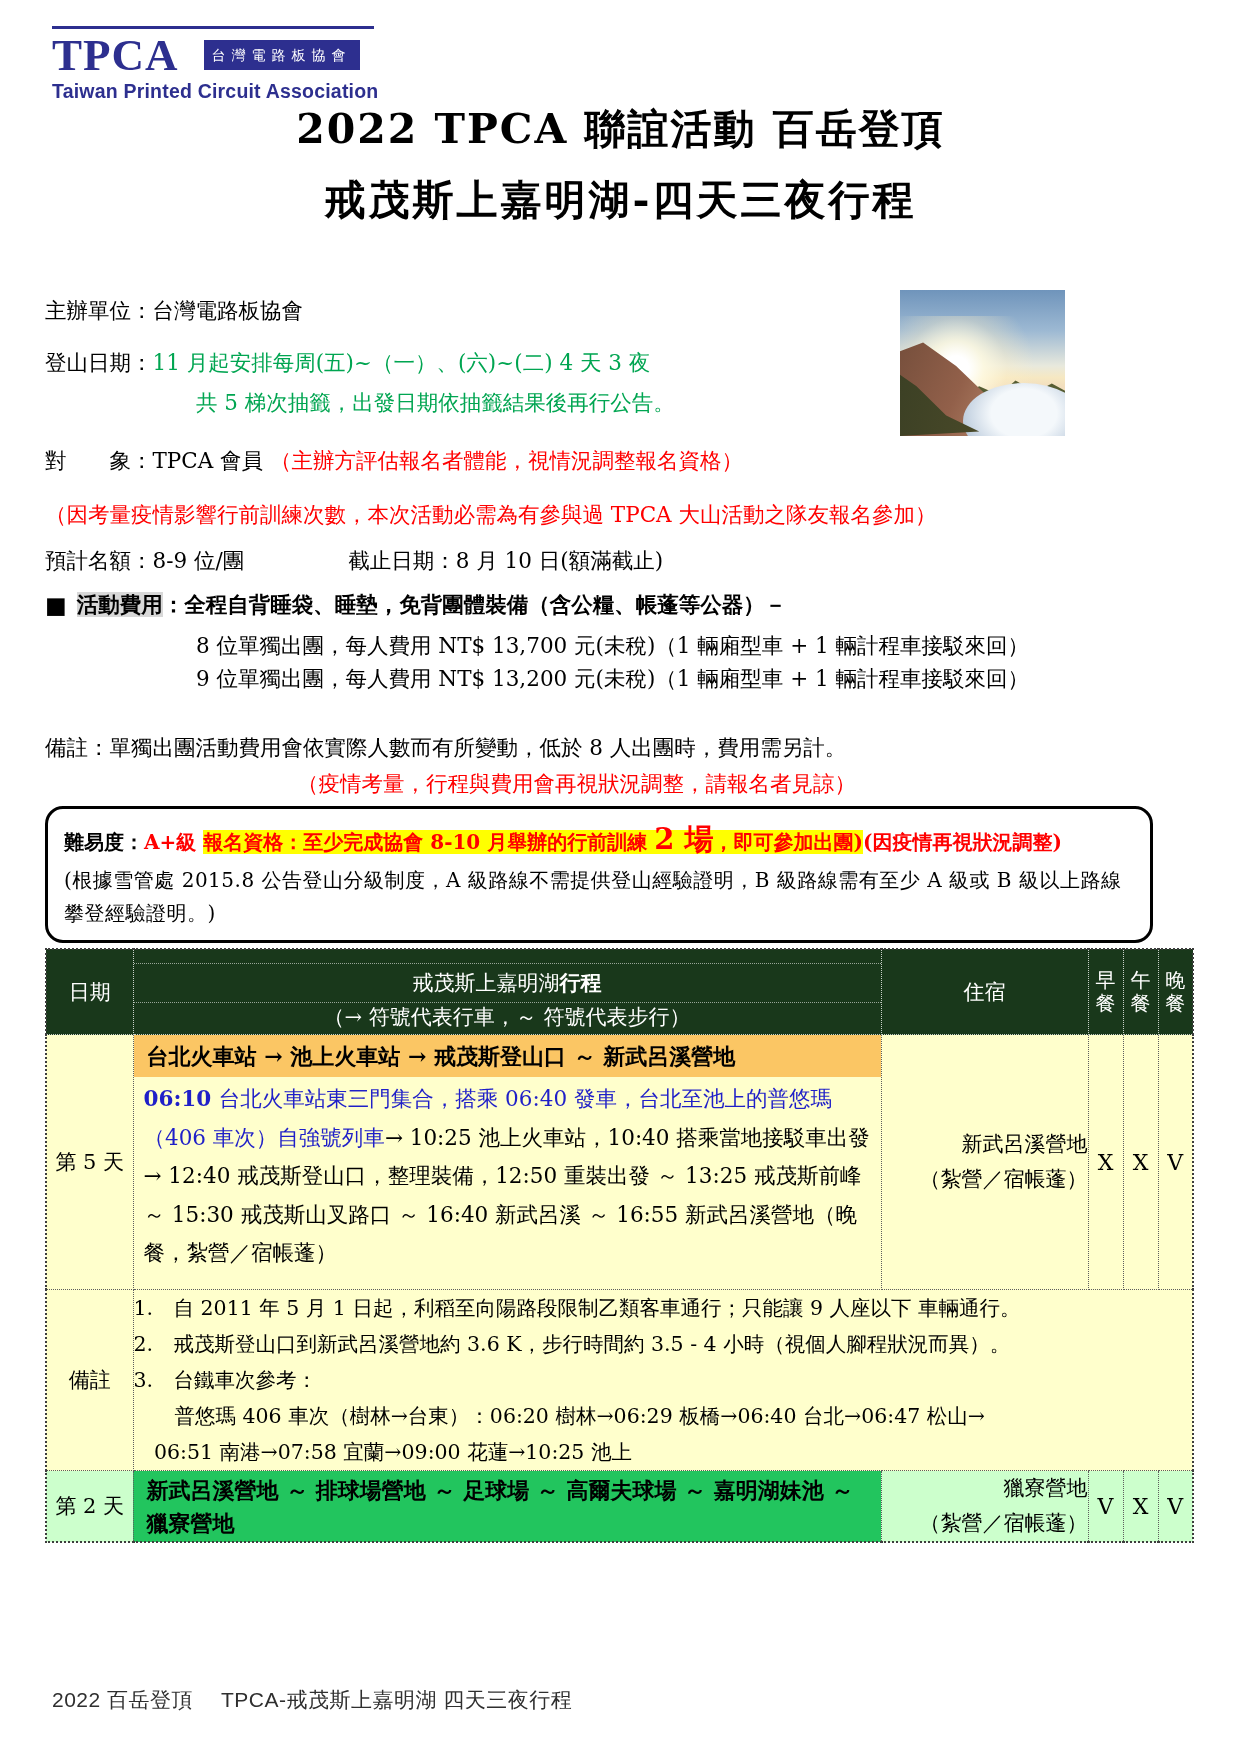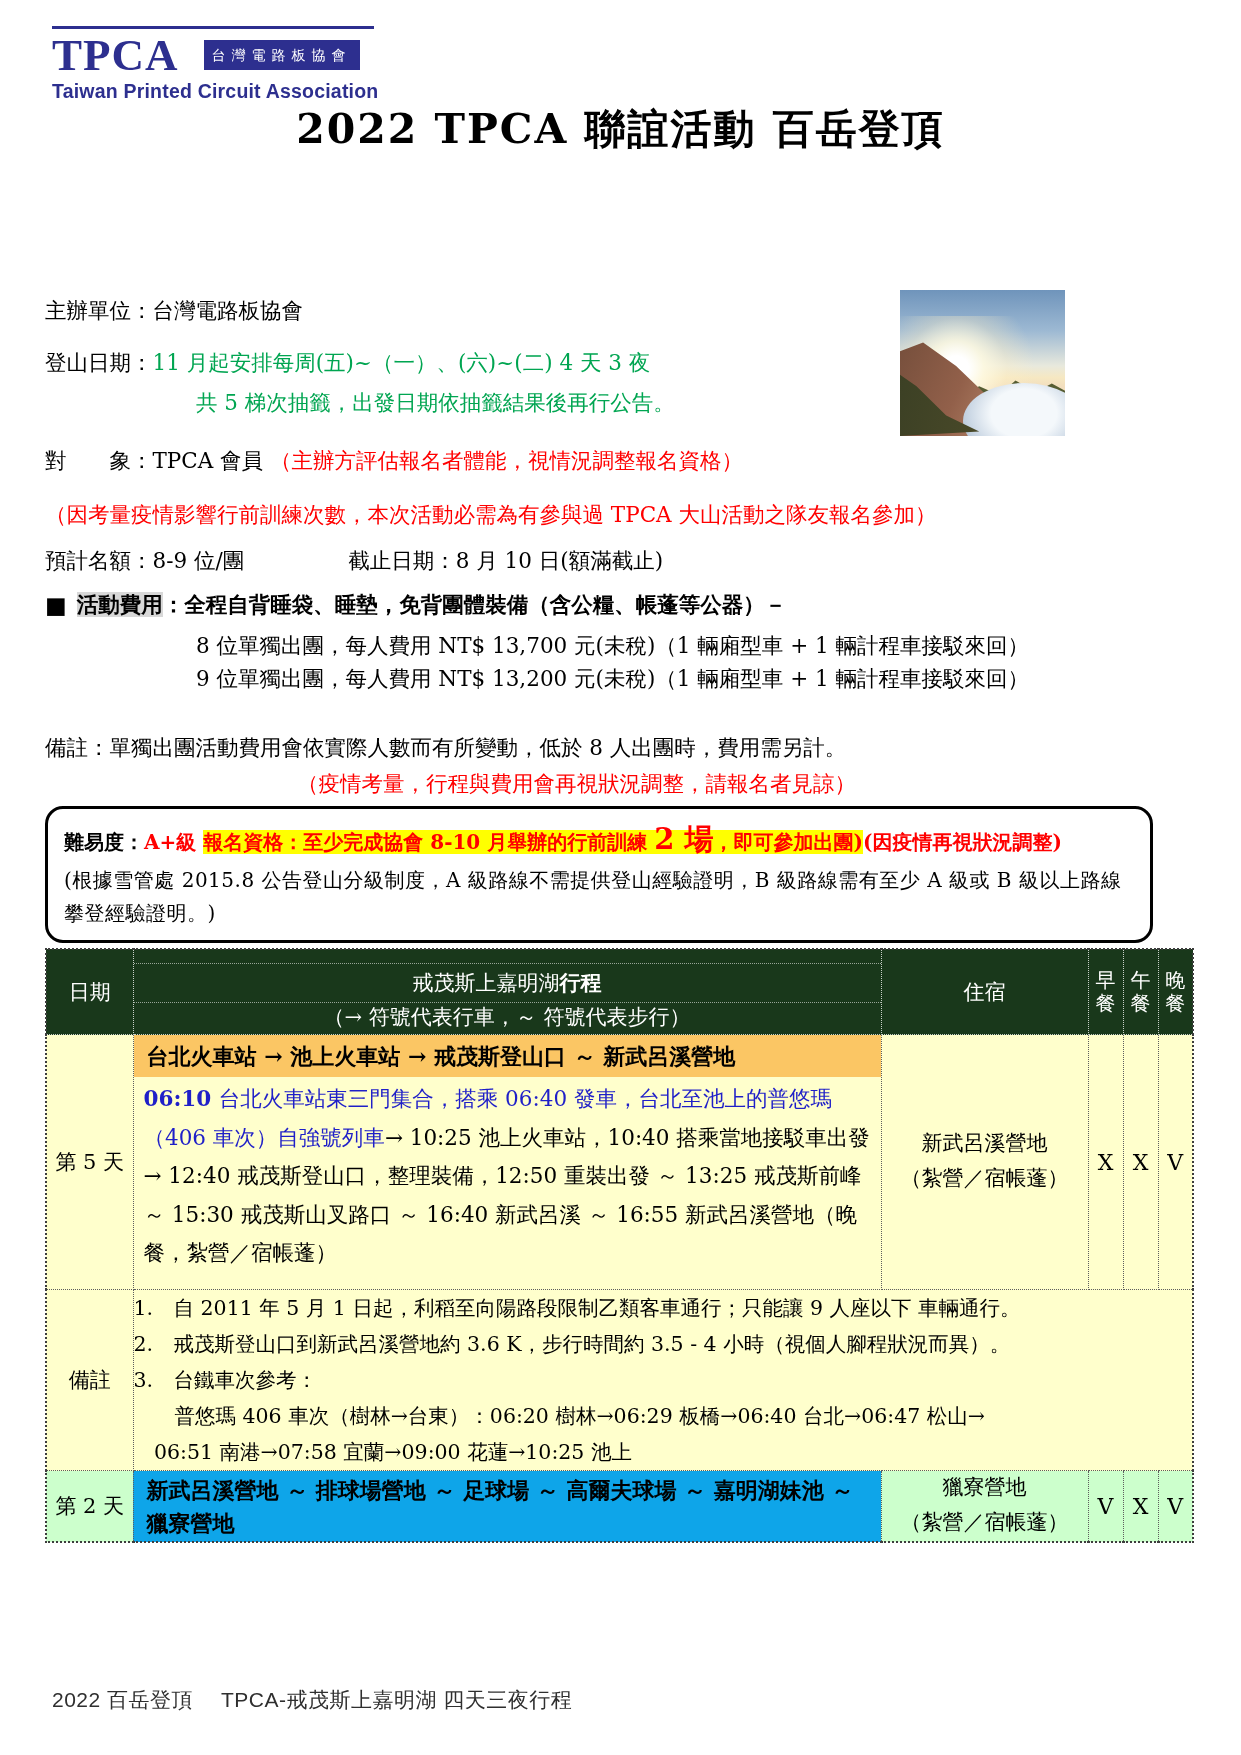--- a/index.html
+++ b/index.html
@@ -55,25 +55,25 @@
   .th-itin .t { line-height:37px; }
   .th-itin .sub { line-height:29px; border-top:1px dotted rgba(255,255,255,0.55); padding-bottom:2px;text-align:center; }
   thead th { text-align:center; }
   .meal-th { font-size:20px; line-height:23px; word-break:break-all; padding:2px 6px !important; }
   .c-yellow { background:#ffffcc; }
   .c-lgreen { background:#ccffcc; }
   .date-cell { text-align:center; vertical-align:middle; }
   .itin-cell { vertical-align:top; text-align:left; }
   .headline1 { background:#fbc664; font-weight:bold; font-size:22px; line-height:30px; padding:6px 8px 6px 13px; }
   .detail { padding:3px 8px 4px 10px; line-height:38.5px; font-size:21.5px; }
-  .stay-cell { text-align:center; vertical-align:middle; line-height:35px;font-family:Liberation Mono, monospace; }
+  .stay-cell { text-align:right; vertical-align:middle; line-height:35px; }
   .meal-cell { text-align:center; vertical-align:middle; font-size:22px; }
   .note-cell { vertical-align:top; padding:6px 6px 4px 12px; }
   .note-cell .nl { line-height:36px; font-size:20.5px; white-space:nowrap; }
-  .headline2 { background:#0ea5e9; }
+  .headline2 { background:#22c55e; }
   .headline2 .hl2-inner { font-weight:bold; font-size:22px; line-height:33px; padding:3px 10px 0 13px; }
   
   .footer { position:absolute; left:52px; top:1686px; font-family:"Liberation Sans",sans-serif;
             font-size:21px; color:#2f2f2f; letter-spacing:0.5px; }
 </style>
 </head>
 <body>
 
 <div class="page">
 
@@ -81,20 +81,21 @@
     <div class="logo-topline"></div>
     <div class="logo-row">
       <span class="logo-tpca">TPCA</span>
       <span class="logo-box">台灣電路板協會</span>
     </div>
     <div class="logo-eng">Taiwan Printed Circuit Association</div>
   </div>
 
   <div class="title">
     <div class="t1">2022 TPCA 聯誼活動 百岳登頂</div>
+    <div class="t2">戒茂斯上嘉明湖-四天三夜行程</div>
   </div>
 
   <div class="photo">
     <div class="sun"></div>
     <div class="ridges"></div>
     <div class="slope"></div>
     <div class="lake"></div>
     <div class="fg"></div>
   </div>
 

